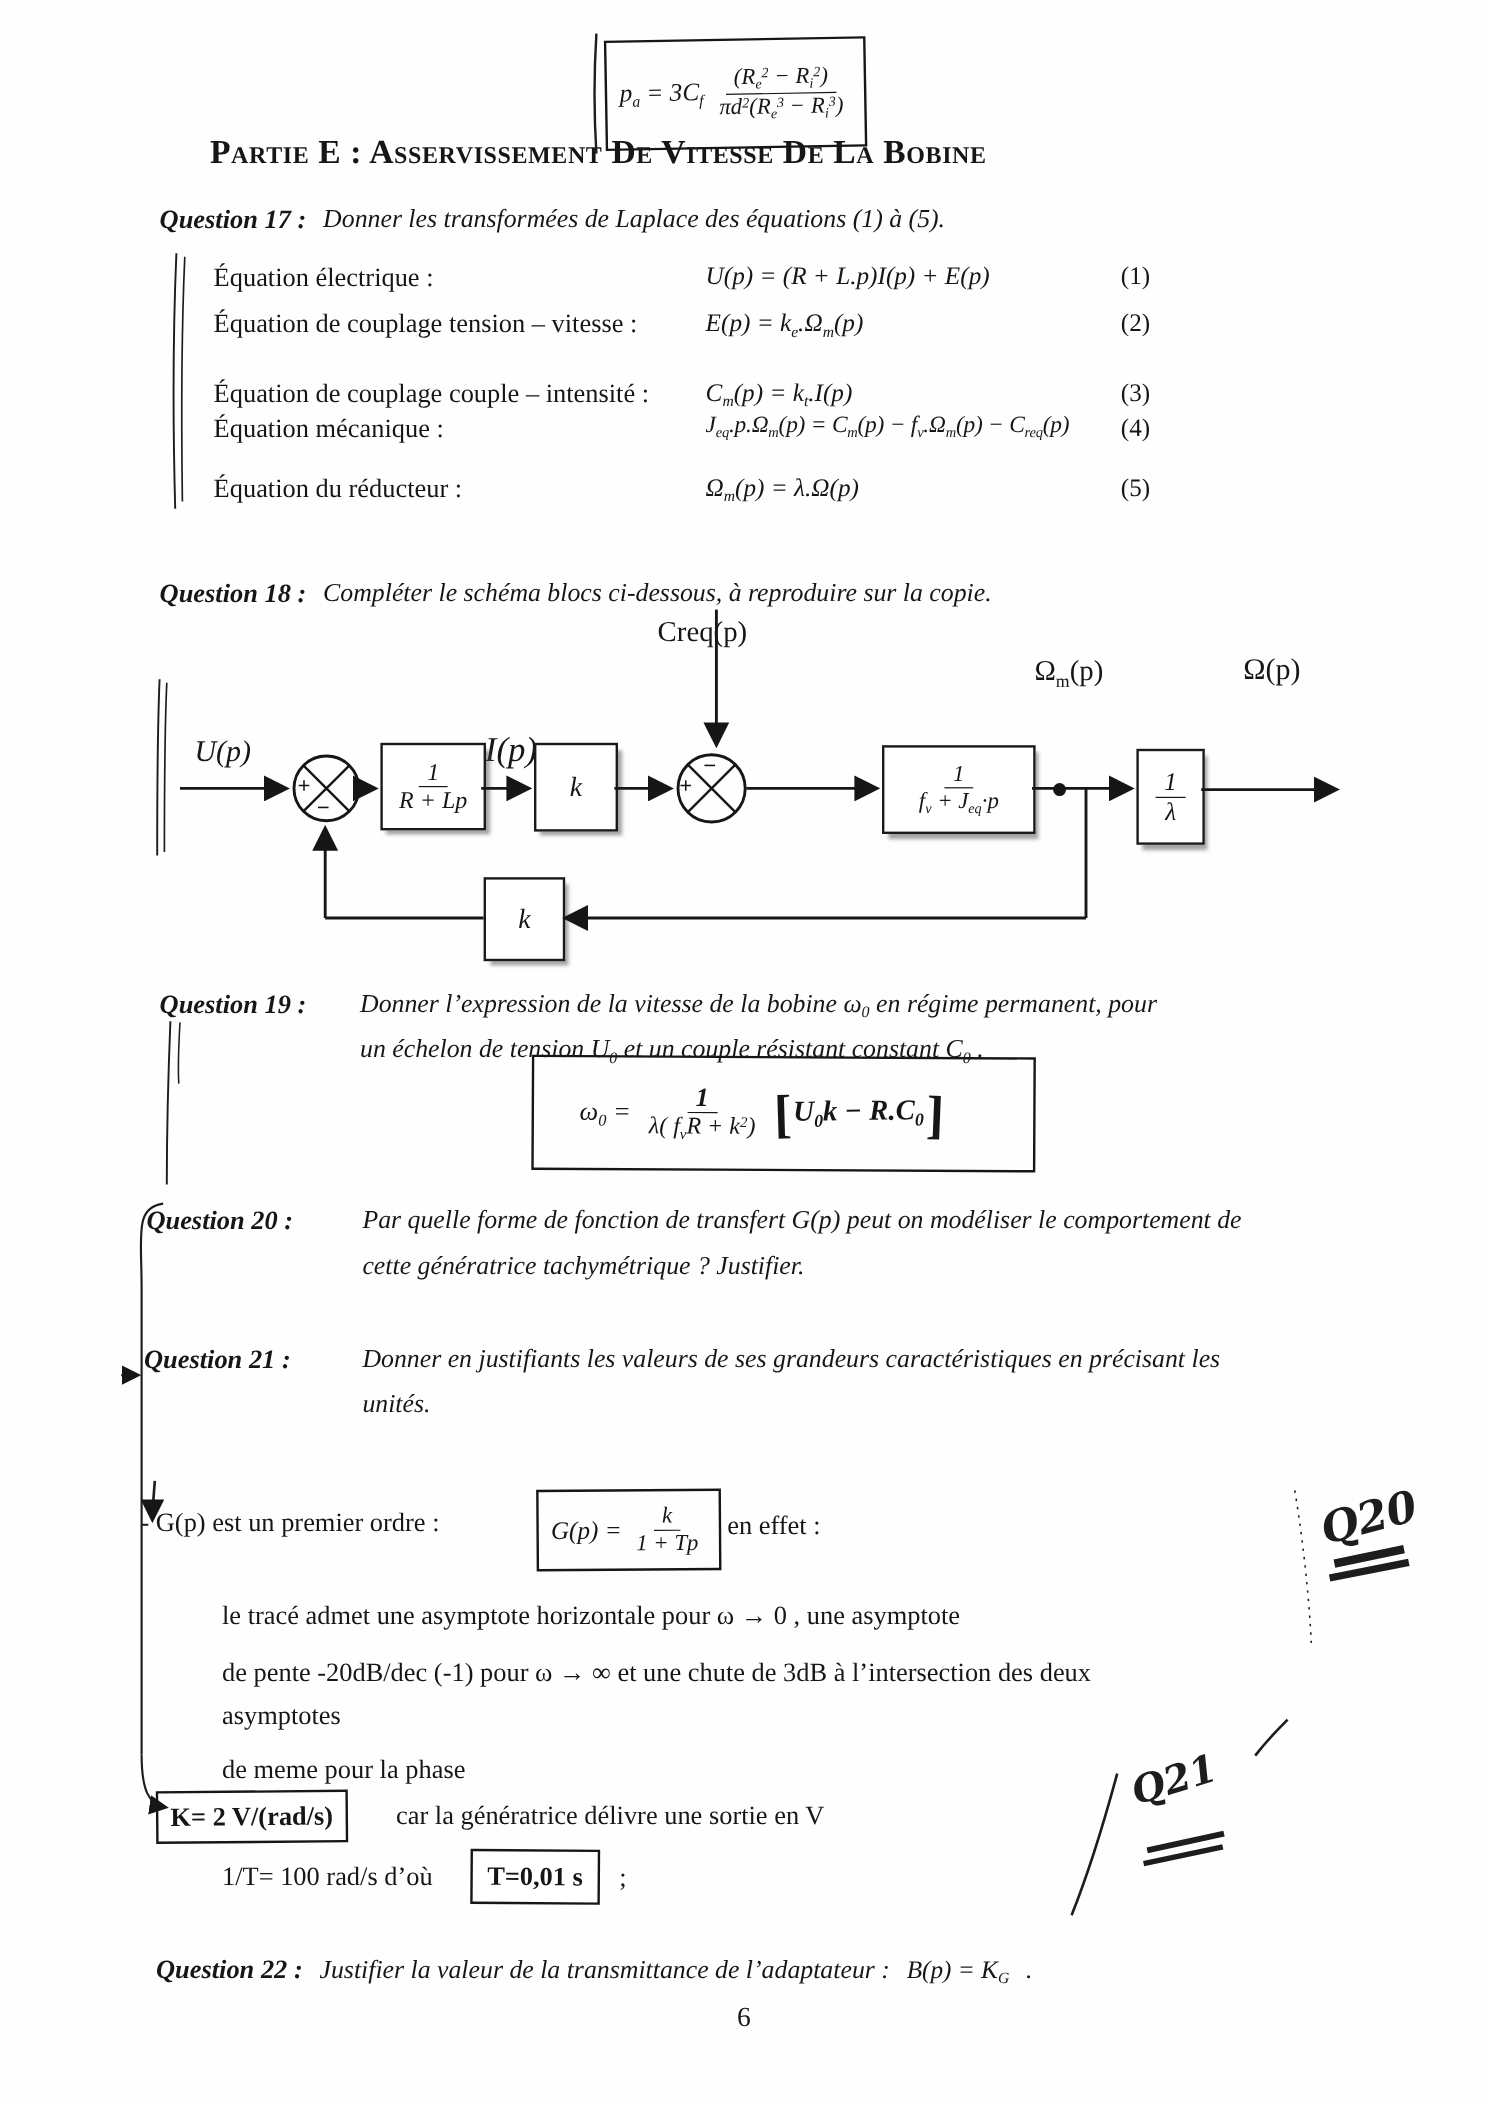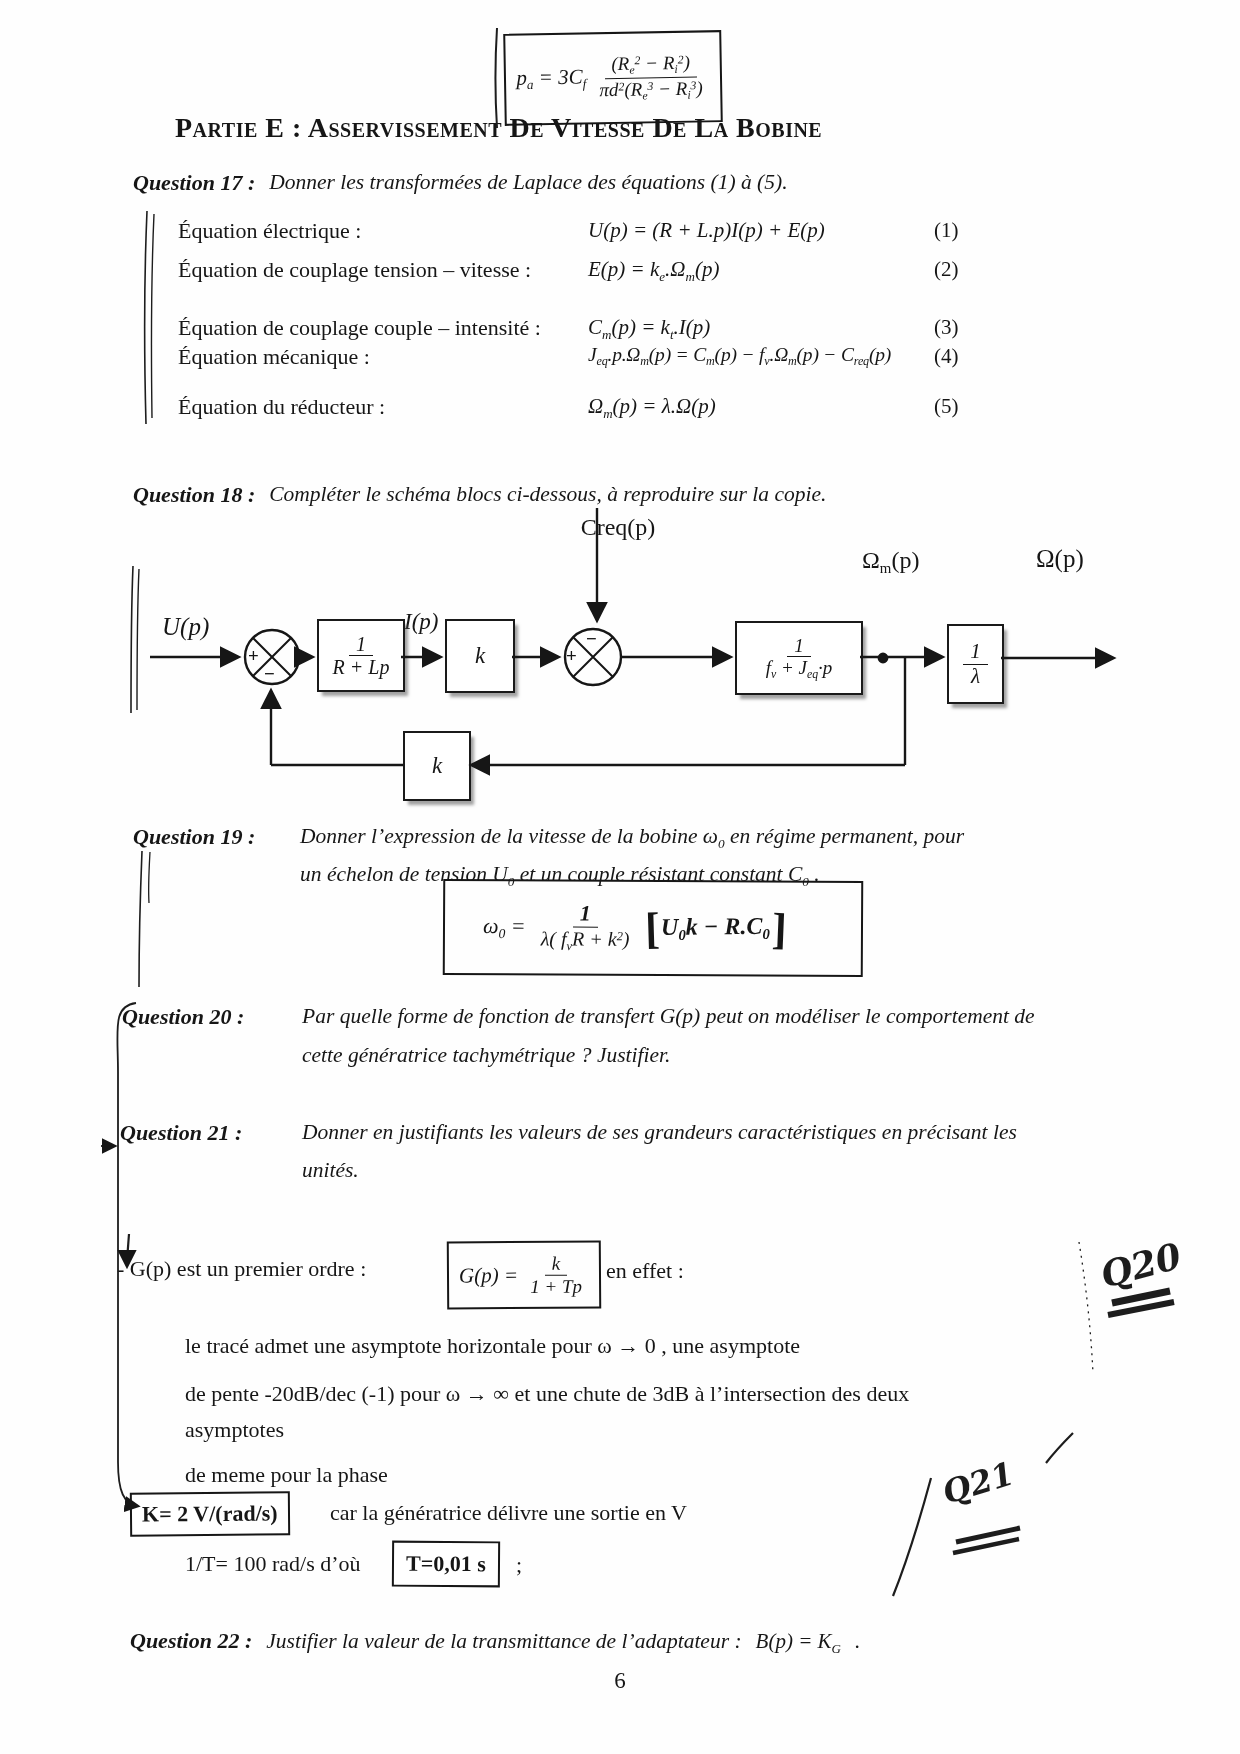--- a/index.html
+++ b/index.html
@@ -76,22 +76,22 @@
   <span class="frm math">Ω<sub>m</sub>(p) = λ.Ω(p)</span>
   <span class="num">(5)</span>
 </div>
 
 <div class="abs" style="left:133px;top:482px;display:flex;gap:14px;">
   <span class="qlabel">Question 18 :</span>
   <span class="qbody">Compléter le schéma blocs ci-dessous, à reproduire sur la copie.</span>
 </div>
 
 <div class="diaglabel it" style="left:162px;top:613px;font-size:25px;">U(p)</div>
-<div class="diaglabel it" style="left:404px;top:609px;font-size:23px;font-style:italic;">I(p)</div>
-<div class="diaglabel" style="left:548px;top:514px;width:140px;text-align:center;">Creq(p)</div>
+<div class="diaglabel it" style="left:404px;top:609px;font-size:29px;font-style:italic;">I(p)</div>
+<div class="diaglabel" style="left:548px;top:514px;width:140px;">Creq(p)</div>
 <div class="diaglabel" style="left:862px;top:547px;">Ω<sub>m</sub>(p)</div>
 <div class="diaglabel" style="left:1036px;top:545px;font-size:25px;">Ω(p)</div>
 
 <div class="blk" style="left:317px;top:619px;width:84px;height:69px;">
   <span class="frac math" style="font-size:20px;">
     <span class="fn">1</span>
     <span class="fd">R + Lp</span>
   </span>
 </div>
 <div class="blk" style="left:445px;top:619px;width:66px;height:70px;">

